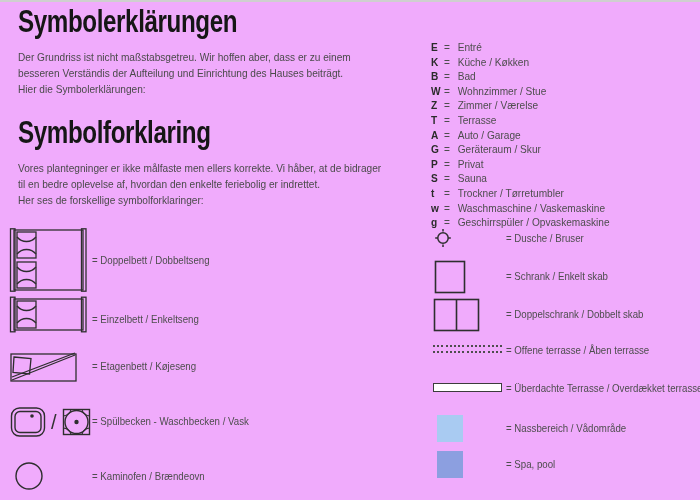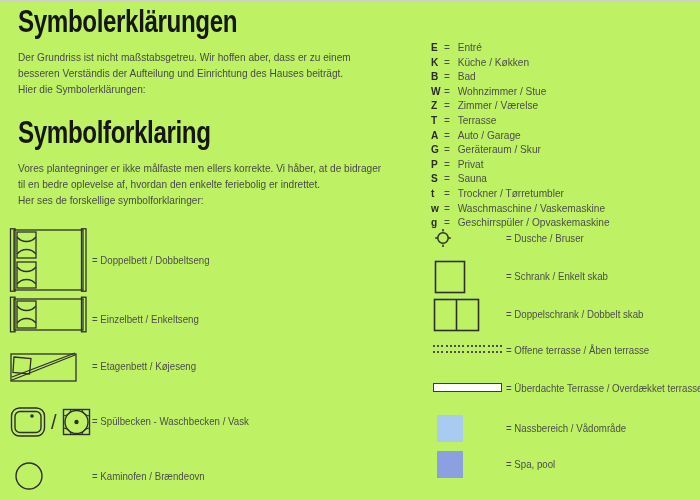--- a/index.html
+++ b/index.html
@@ -1,17 +1,17 @@
 <!DOCTYPE html>
 <html><head>
 <meta charset="utf-8">
 <style>
   html,body{margin:0;padding:0;background:#fff;}
   body{width:700px;height:500px;font-family:"Liberation Sans","DejaVu Sans",sans-serif;}
-  .page{position:relative;width:700px;height:500px;box-sizing:border-box;border-top:2px solid #cfcfcf;background:#bef264;overflow:hidden;color:#4d4d4d;}
+  .page{position:relative;width:700px;height:500px;box-sizing:border-box;border-top:2px solid #cfcfcf;background:#f0abfc;overflow:hidden;color:#4d4d4d;}
   .h-title{position:absolute;left:18px;margin:0;font-size:31px;font-weight:700;color:#161616;letter-spacing:-0.5px;white-space:nowrap;transform:scaleX(0.78);transform-origin:0 0;}
   .para{position:absolute;left:18px;font-size:11.5px;line-height:16px;color:#4a4a4a;white-space:nowrap;transform:scaleX(0.88);transform-origin:0 0;}
   .codes{position:absolute;left:431px;top:38px;font-size:11px;line-height:14.6px;transform:scaleX(0.92);transform-origin:0 0;}
   .code-row{display:flex;}
   .code-letter{width:14px;font-weight:700;color:#2b2b2b;}
   .code-eq{width:15px;color:#4d4d4d;}
   .code-text{color:#4d4d4d;white-space:nowrap;}
   .lbl{position:absolute;font-size:11px;color:#4d4d4d;white-space:nowrap;transform:scaleX(0.88);transform-origin:0 0;}
   .sym{position:absolute;}
   svg{display:block;}

